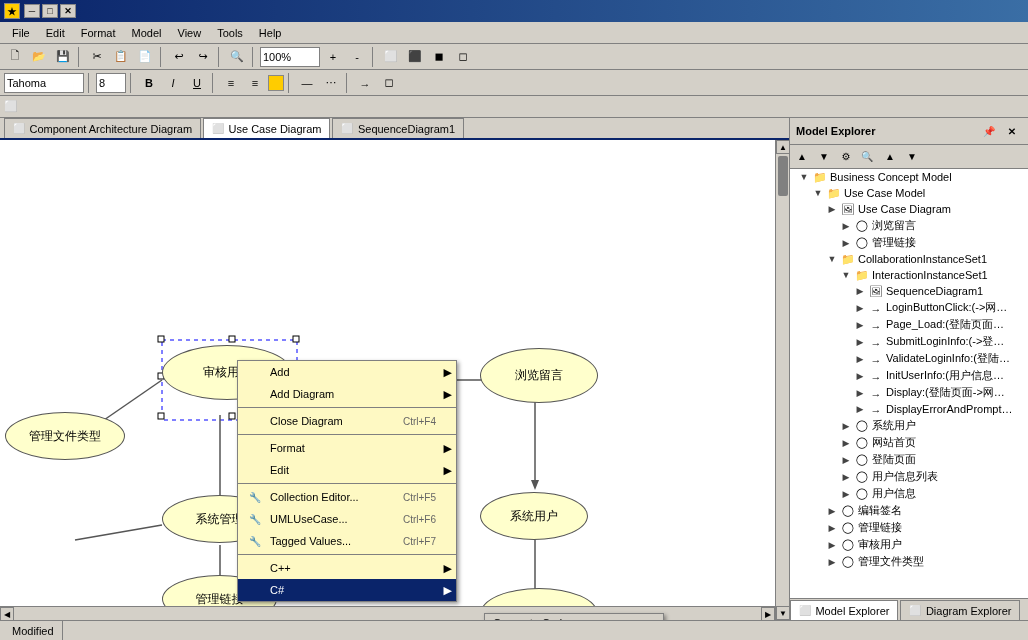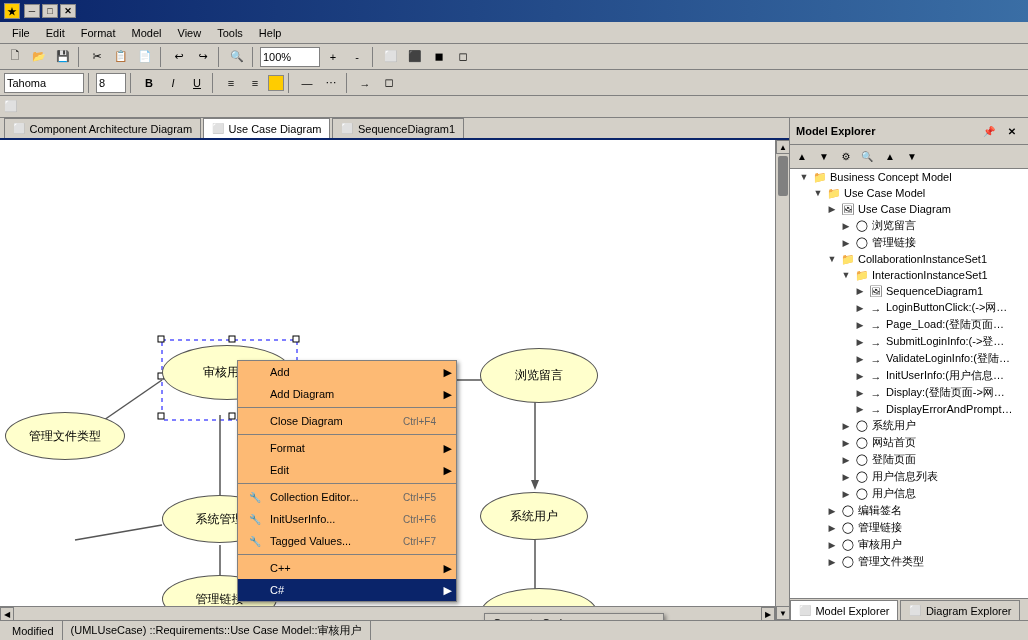--- a/index.html
+++ b/index.html
@@ -113,21 +113,21 @@
       font-size: 12px;
       text-align: center;
       cursor: pointer;
     }
 
     
     #context-menu {
       position: absolute;
       left: 237px;
       top: 220px;
-      background: #fdba74;
+      background: #fef9c3;
       border: 1px solid #808080;
       box-shadow: 2px 2px 4px rgba(0,0,0,0.4);
       min-width: 220px;
       z-index: 100;
       font-size: 11px;
     }
     .cm-item {
       display: flex;
       align-items: center;
       padding: 3px 20px 3px 8px;
@@ -461,21 +461,21 @@
             <span class="cm-arrow">▶</span>
           </div>
           <div class="cm-sep"></div>
           <div class="cm-item">
             <span class="cm-icon">🔧</span>
             <span class="cm-label">Collection Editor...</span>
             <span class="cm-shortcut">Ctrl+F5</span>
           </div>
           <div class="cm-item">
             <span class="cm-icon">🔧</span>
-            <span class="cm-label">InitUserInfo...</span>
+            <span class="cm-label">UMLUseCase...</span>
             <span class="cm-shortcut">Ctrl+F6</span>
           </div>
           <div class="cm-item">
             <span class="cm-icon">🔧</span>
             <span class="cm-label">Tagged Values...</span>
             <span class="cm-shortcut">Ctrl+F7</span>
           </div>
           <div class="cm-sep"></div>
           <div class="cm-item">
             <span class="cm-icon"></span>
@@ -661,16 +661,13 @@
         </div>
       </div>
     </div>
   </div>
 </div>
 
 <div id="statusbar">
   <div class="status-segment">
     <span>Modified</span>
   </div>
-  <div class="status-segment">
-    <span>(UMLUseCase) ::Requirements::Use Case Model::审核用户</span>
-  </div>
 </div>
 
 </body></html>

